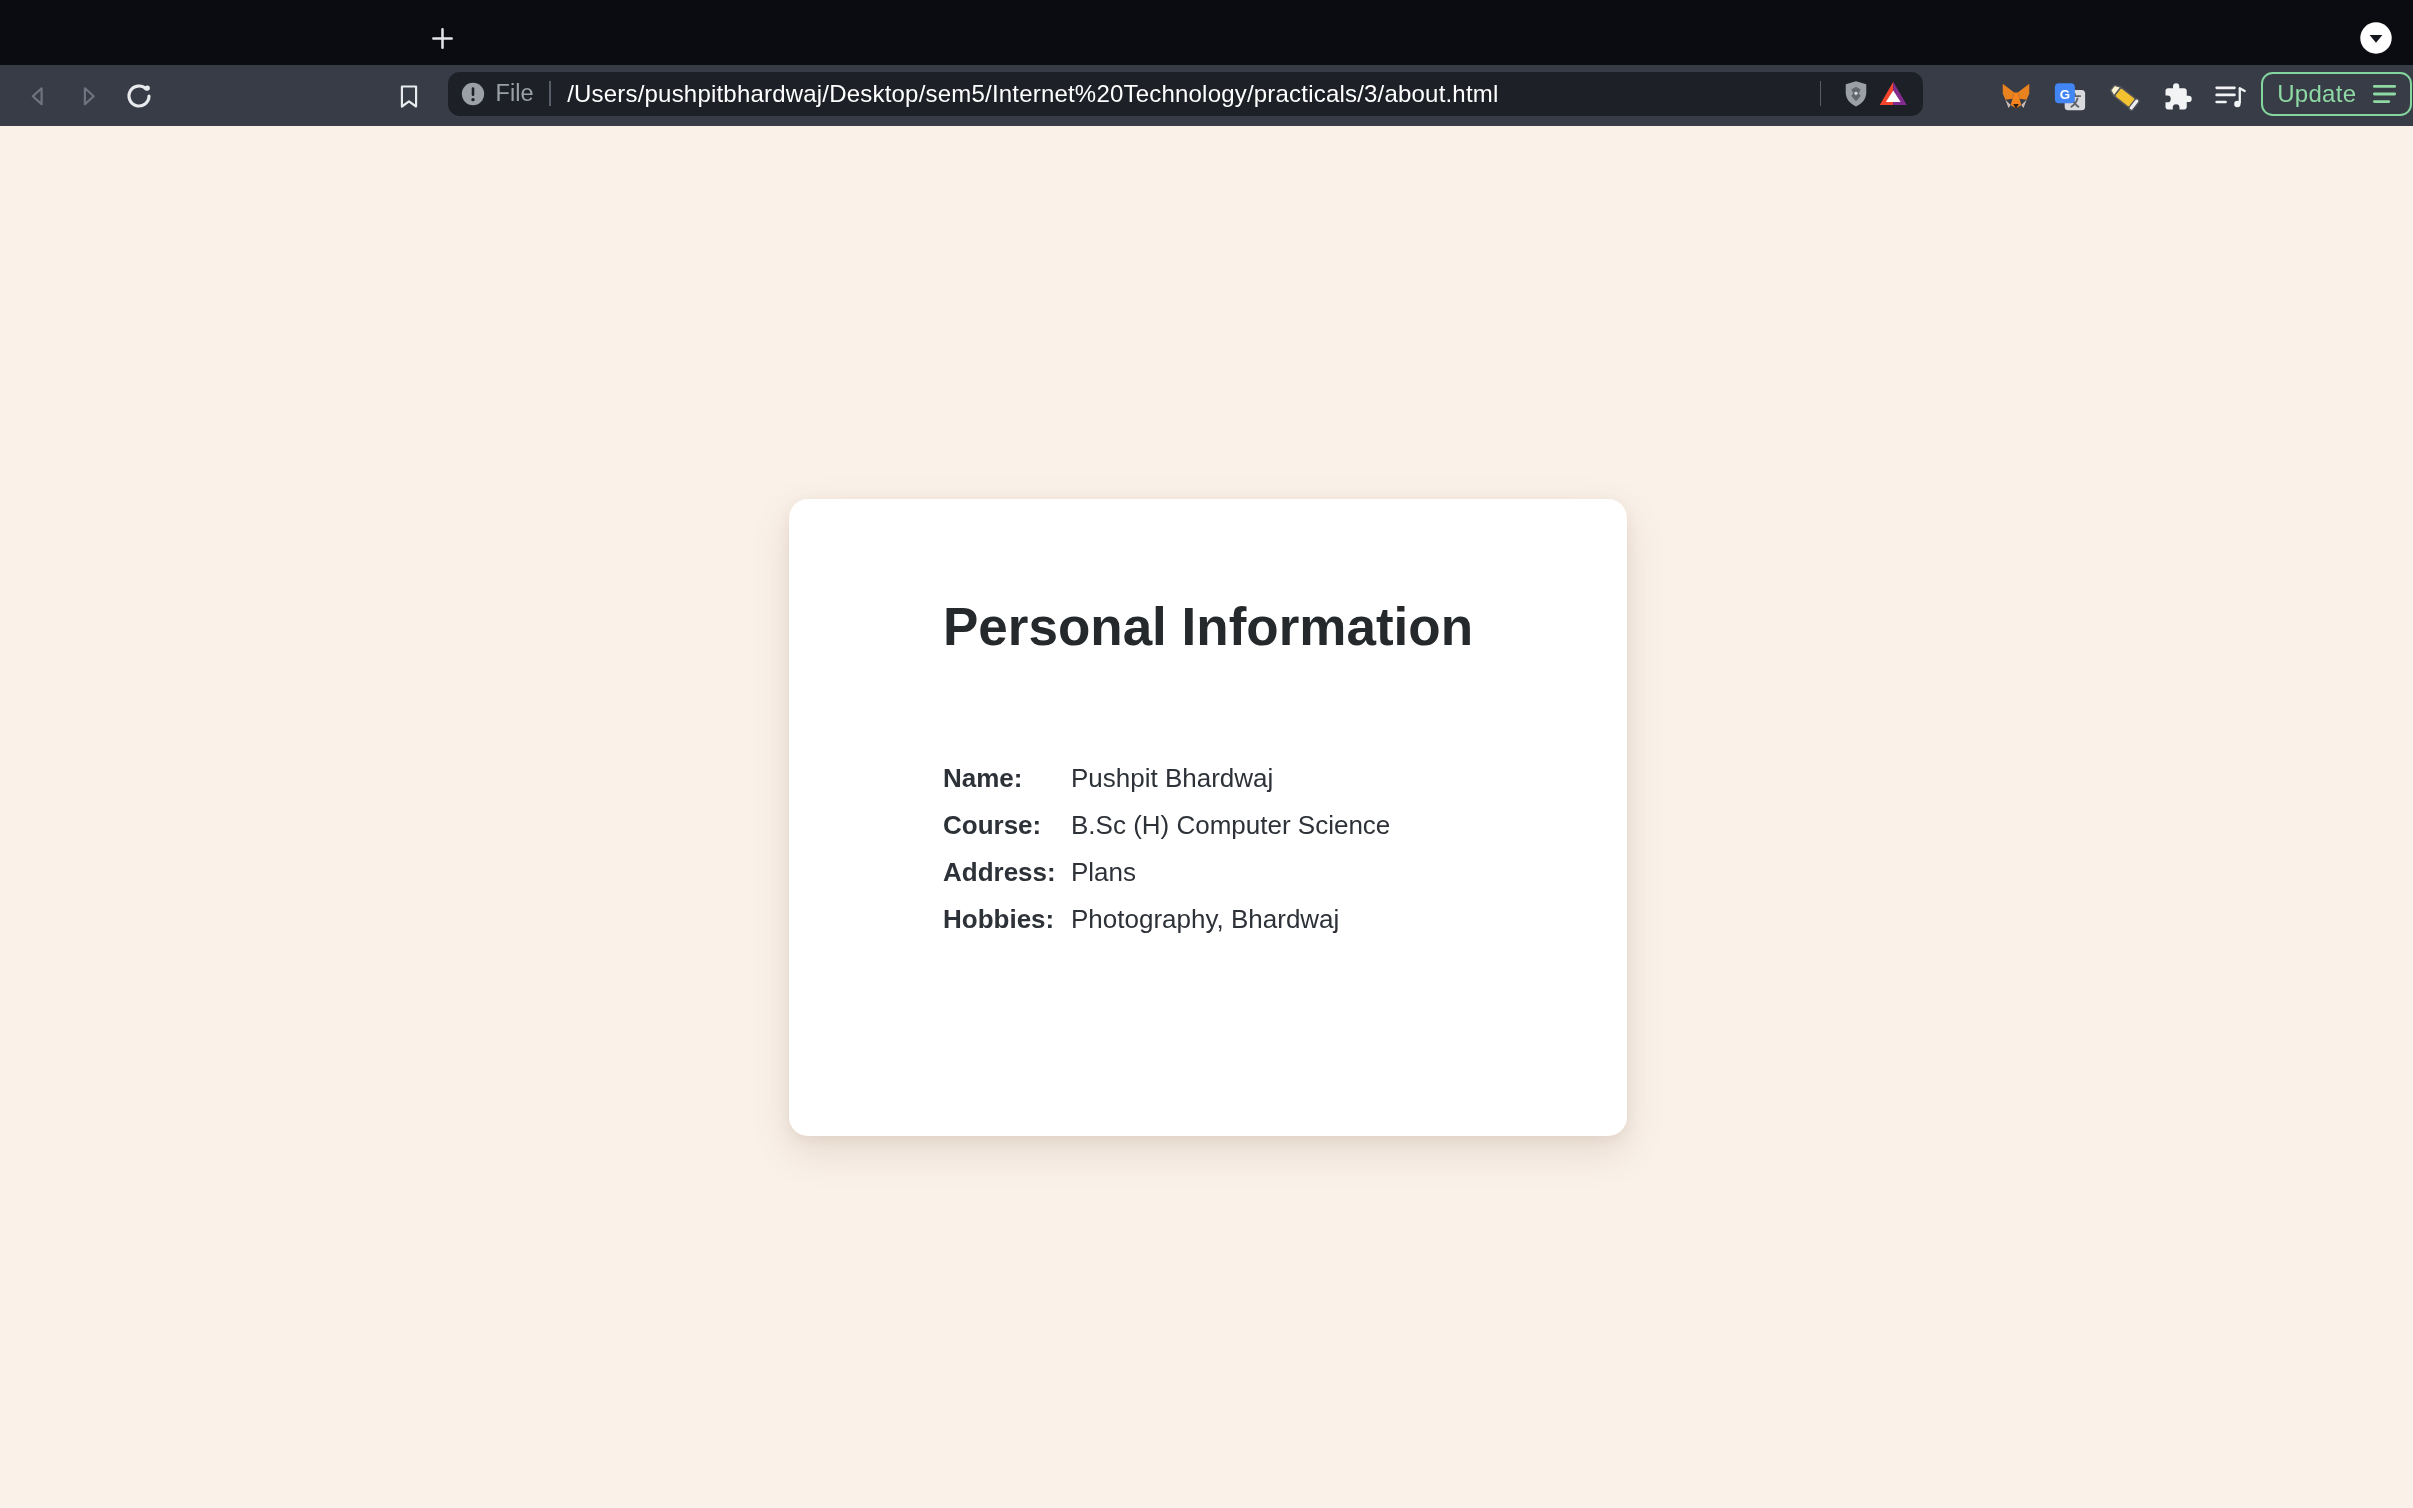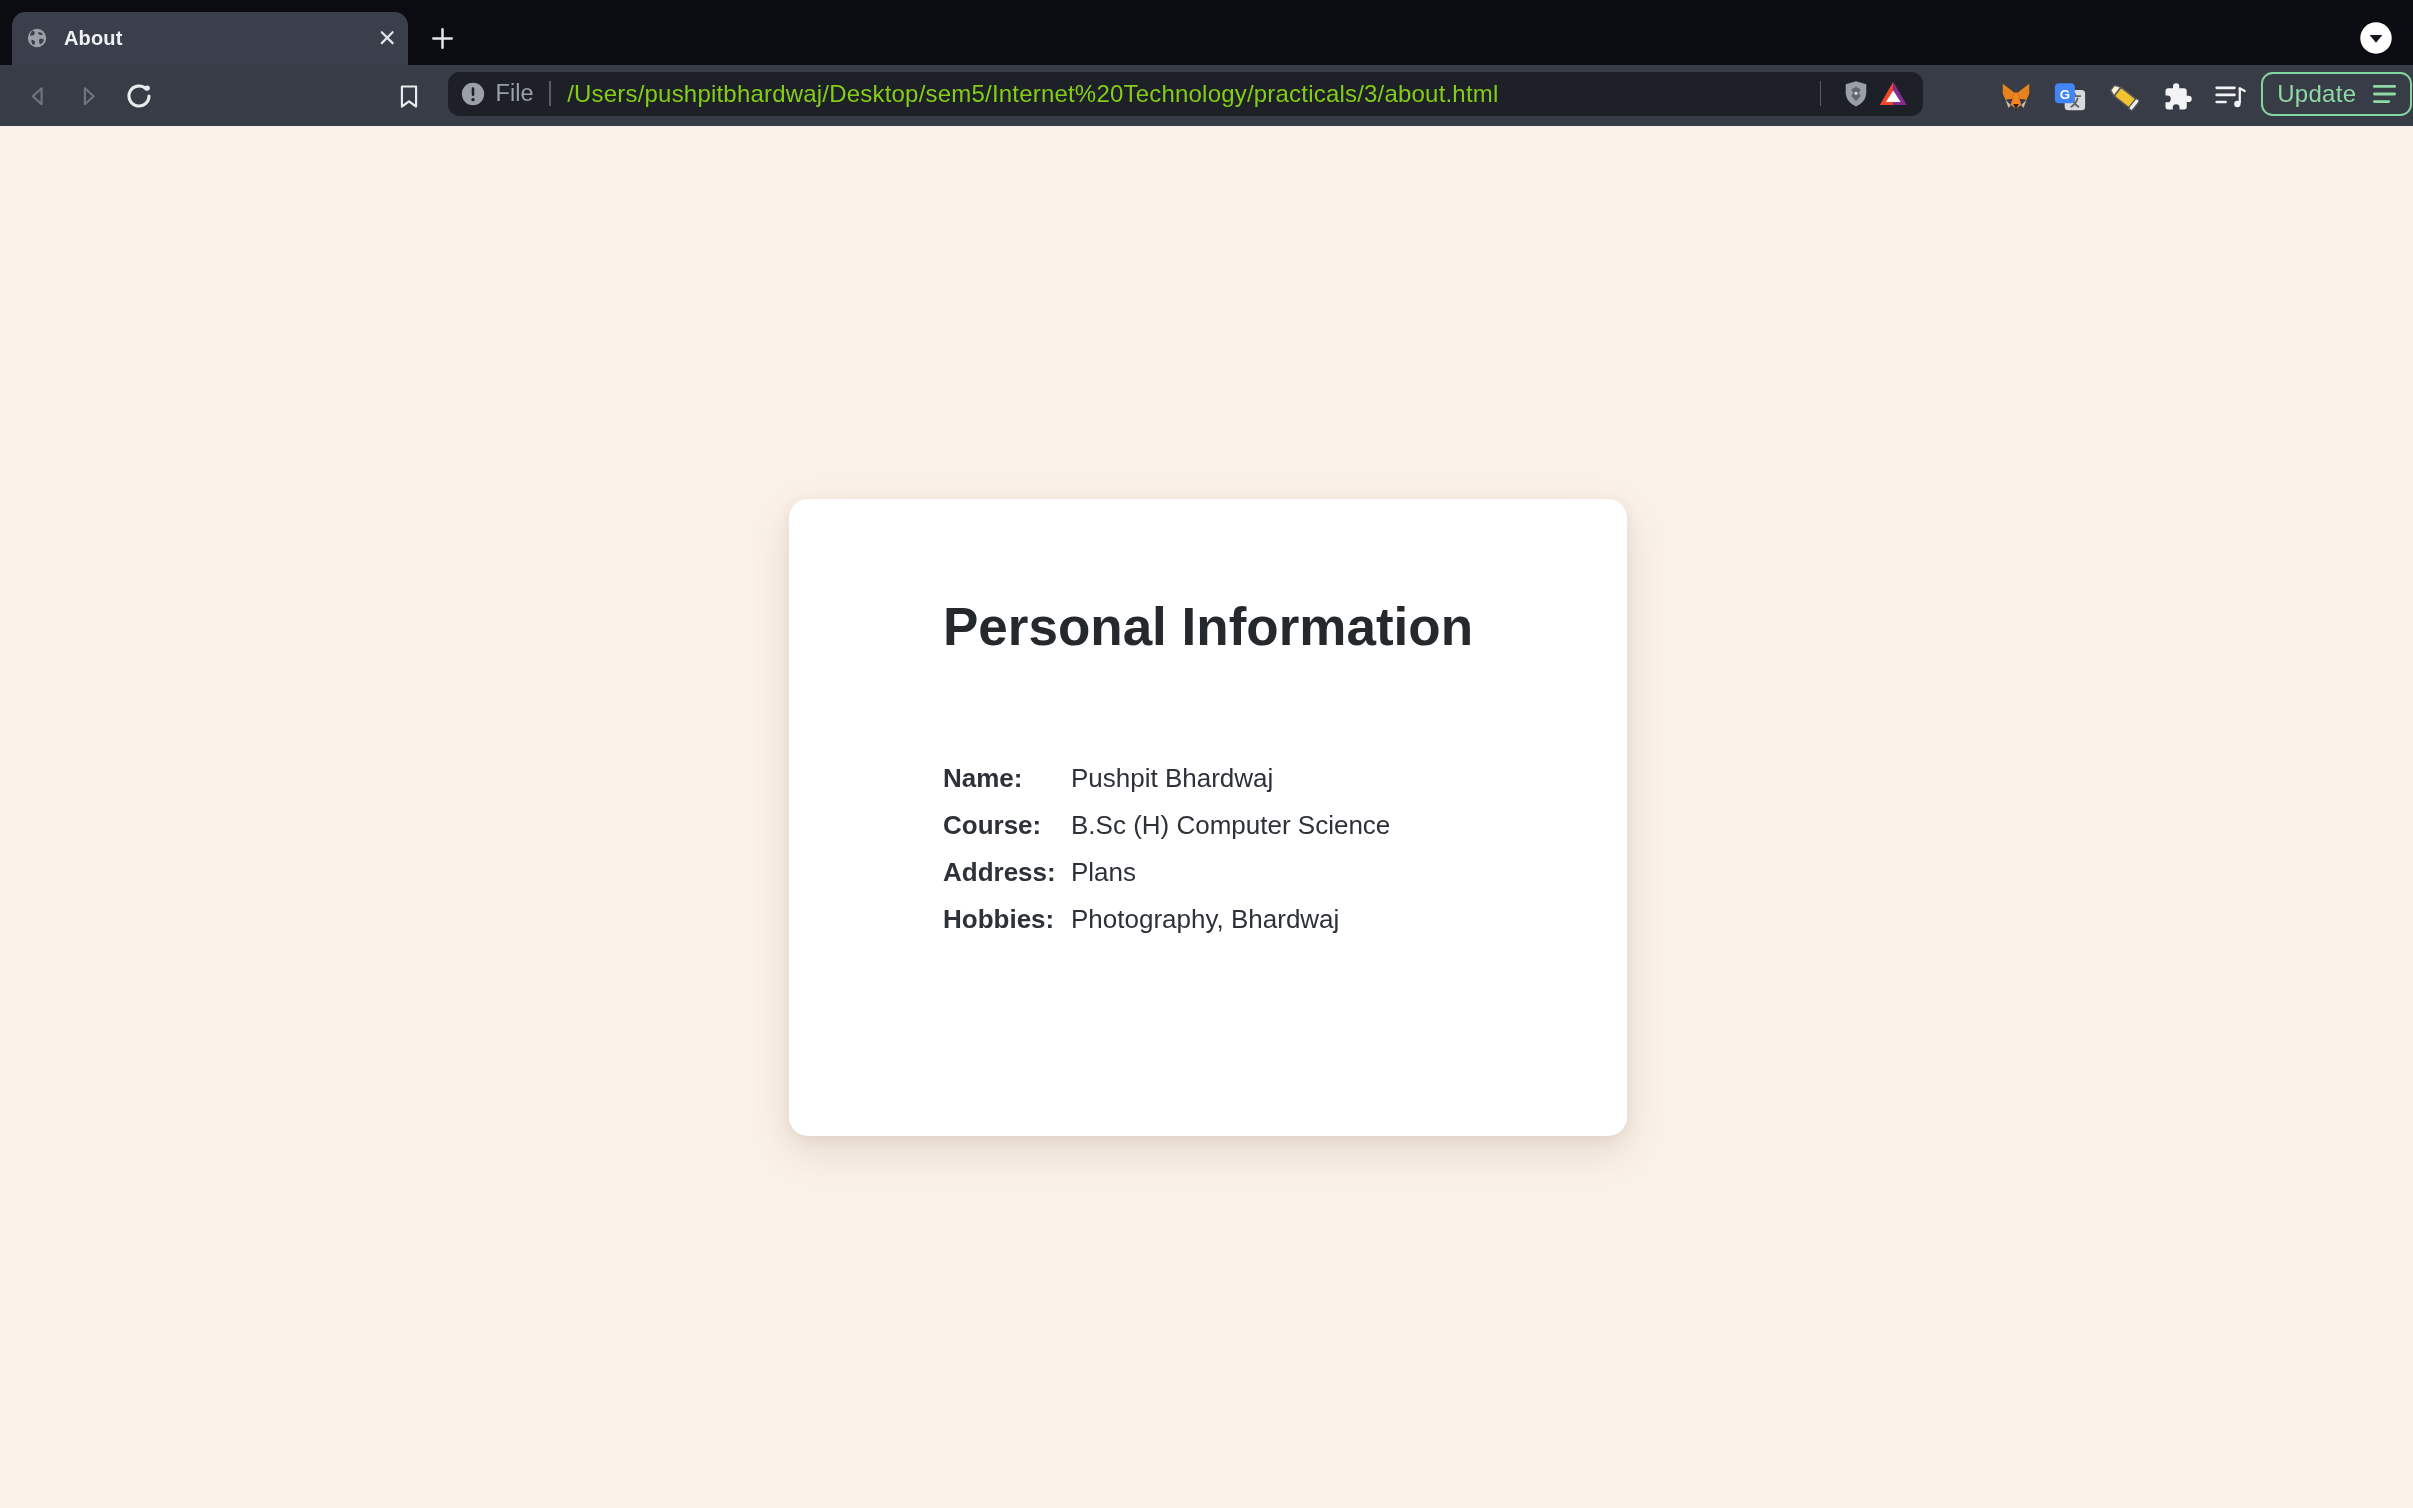--- a/index.html
+++ b/index.html
@@ -88,21 +88,21 @@
     color: #9aa0a6;
     font-size: 23.5px;
   }
   .abar-sep {
     width: 1.7px; height: 25px;
     background: #575c67;
     margin: 0 16px;
     flex: none;
   }
   .url-text {
-    color: #84cc16;
+    color: #ffffff;
     font-size: 24px;
     white-space: nowrap;
     overflow: hidden;
     flex: 1;
     letter-spacing: 0.2px;
   }
   .abar-sep.right { margin-left: auto; }
   .abar-icon {
     background: transparent; border: none; cursor: pointer;
     display: flex; align-items: center; justify-content: center;
@@ -174,34 +174,20 @@
   }
   .row .lbl { width: 128px; font-weight: 700; flex: none; }
   .row .val { font-weight: 400; }
 </style>
 </head>
 <body>
 
 <div id="screen">
 
   <div class="tabstrip">
-    <div class="tab">
-      <span class="favicon">
-        <svg width="22" height="22" viewBox="0 0 24 24">
-          <circle cx="12" cy="12" r="10" fill="#9aa0a6"></circle>
-          <path fill="#3a3f4b" d="M7.2 3.9c2 1 2.9 2.1 1.9 4C8.1 9.9 6 9 4.4 9.6 4.9 7.2 5.9 5.1 7.2 3.9zM13.8 5.8c2-.5 3.2.5 4.7 2-1 1.6-3.1 1.1-4.6.1-1.1-.7-1.1-1.6-.1-2.1zM5.9 13.8c2 0 4 1 4 3s-1.4 3.1-2.9 2.1c-1-1.5-1.1-3.1-1.1-5.1zM15 13.2c2-1 4 0 4.6 1-.8 2.2-2.4 3.9-4.3 4.8-.6-1.7-2-4.8-.3-5.8z"></path>
-        </svg>
-      </span>
-      <span class="tab-title">About</span>
-      <button class="tab-close">
-        <svg width="18.4" height="18.4" viewBox="0 0 22 22">
-          <path d="M4.5 4.5 L17.5 17.5 M17.5 4.5 L4.5 17.5" stroke="#e3e5e8" stroke-width="2.6" stroke-linecap="round"></path>
-        </svg>
-      </button>
-    </div>
     <button class="newtab-btn">
       <svg width="25" height="25" viewBox="0 0 30 30">
         <path d="M15 4 V26 M4 15 H26" stroke="#e3e5e8" stroke-width="3" stroke-linecap="round"></path>
       </svg>
     </button>
     <button class="overflow-btn">
       <svg width="34" height="34" viewBox="0 0 40 40">
         <circle cx="20" cy="20" r="18.5" fill="#ffffff"></circle>
         <path d="M12.5 16.5 H27.5 L20 25.5 Z" fill="#15171e"></path>
       </svg>

